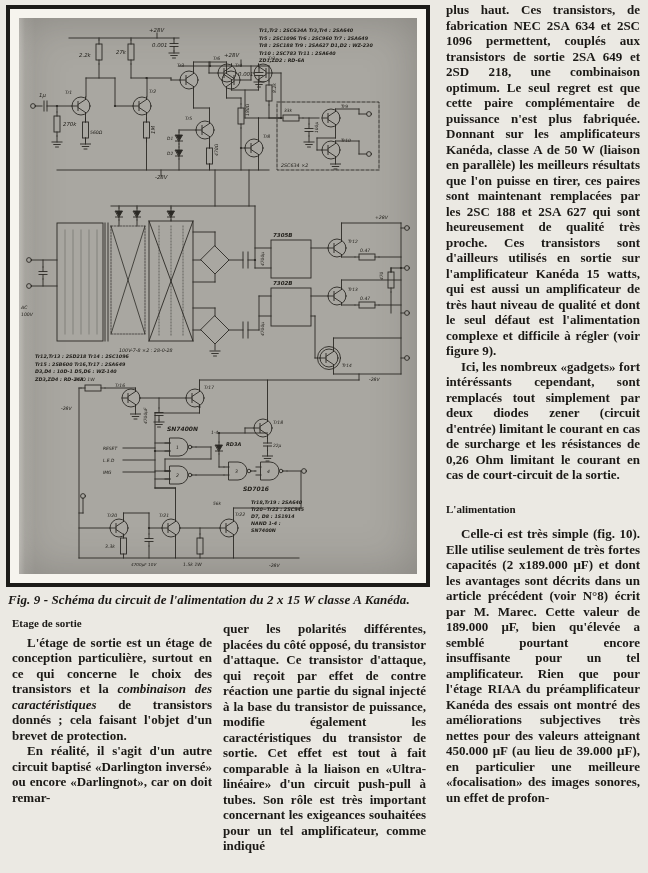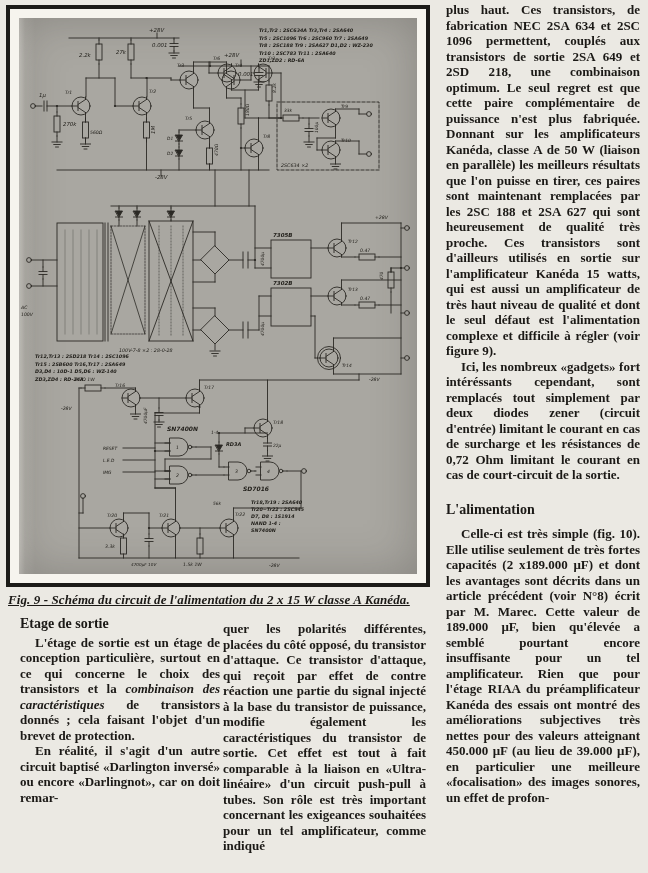--- a/index.html
+++ b/index.html
@@ -16,27 +16,27 @@
   }
   .photo{
     width:398px;height:556px;position:relative;
     background:linear-gradient(90deg,#d2d0ca 0,#b5b3ad 6px,#a9a7a1 16px,#a9a7a1 100%);
     box-shadow:inset 0 0 45px rgba(55,52,45,.28);
   }
   .photo svg{display:block;width:100%;height:100%;}
   #schematic-svg text{font-family:"DejaVu Sans",sans-serif;font-style:italic;}
   .caption{
     position:absolute;left:8px;top:592px;width:424px;margin:0;
-    font-size:13px;font-style:italic;font-weight:bold;letter-spacing:.1px;text-decoration:underline;
+    font-size:13px;font-style:italic;font-weight:bold;letter-spacing:.1px;
   }
   .col{position:absolute;text-align:justify;font-size:13px;line-height:15.5px;font-weight:bold;}
   .col p{margin:0;}
   .col p.indent{text-indent:15px;}
-  .col h3{margin:0;font-size:14px;font-weight:bold;}
-  .col1{left:20px;top:616px;width:200px;}
+  .col h3{margin:0;font-size:11px;font-weight:bold;}
+  .col1{left:12px;top:616px;width:200px;}
   .col1 h3{margin-bottom:3px;}
   .col2{left:223px;top:621px;width:203px;}
   .col3{left:446px;top:2px;width:194px;}
   .col3 h3{margin-top:19px;margin-bottom:9px;}
   em{font-style:italic;}
 </style>
 </head>
 <body>
 
 <figure class="fig">
@@ -293,16 +293,16 @@
   <p class="indent"><span>L'étage de sortie est un étage de conception particulière, surtout en ce qui concerne le choix des transistors et la </span><em>combinaison des caractéristiques</em><span> de transistors donnés ; cela faisant l'objet d'un brevet de protection.</span></p>
   <p class="indent">En réalité, il s'agit d'un autre circuit baptisé «Darlington inversé» ou encore «Darlingnot», car on doit remar-</p>
 </div>
 
 <div class="col col2">
   <p>quer les polarités différentes, placées du côté opposé, du transistor d'attaque. Ce transistor d'attaque, qui reçoit par effet de contre réaction une partie du signal injecté à la base du transistor de puissance, modifie également les caractéristiques du transistor de sortie. Cet effet est tout à fait comparable à la liaison en «Ultra-linéaire» d'un circuit push-pull à tubes. Son rôle est très important concernant les exigeances souhaitées pour un tel amplificateur, comme indiqué</p>
 </div>
 
 <div class="col col3">
   <p>plus haut. Ces transistors, de fabrication NEC 2SA 634 et 2SC 1096 permettent, couplés aux transistors de sortie 2SA 649 et 2SD 218, une combinaison optimum. Le seul regret est que cette paire complémentaire de puissance n'est plus fabriquée. Donnant sur les amplificateurs Kanéda, classe A de 50 W (liaison en parallèle) les meilleurs résultats que l'on puisse en tirer, ces paires sont maintenant remplacées par les 2SC 188 et 2SA 627 qui sont heureusement de qualité très proche. Ces transistors sont d'ailleurs utilisés en sortie sur l'amplificateur Kanéda 15 watts, qui est aussi un amplificateur de très haut niveau de qualité et dont le seul défaut est l'alimentation complexe et difficile à régler (voir figure 9).</p>
-  <p class="indent">Ici, les nombreux «gadgets» fort intéréssants cependant, sont remplacés tout simplement par deux diodes zener (circuit d'entrée) limitant le courant en cas de surcharge  et les résistances de 0,72 Ohm limitant le courant en cas de court-circuit de la sortie.</p>
+  <p class="indent">Ici, les nombreux «gadgets» fort intéréssants cependant, sont remplacés tout simplement par deux diodes zener (circuit d'entrée) limitant le courant en cas de surcharge  et les résistances de 0,26 Ohm limitant le courant en cas de court-circuit de la sortie.</p>
   <h3>L'alimentation</h3>
   <p class="indent">Celle-ci est très simple (fig. 10). Elle utilise seulement de très fortes capacités (2 x189.000 μF) et dont les avantages sont  décrits dans un article précédent (voir N°8) écrit par M. Marec. Cette valeur de 189.000 μF, bien qu'élevée a semblé pourtant encore insuffisante pour un tel amplificateur. Rien que pour l'étage RIAA du préamplificateur Kanéda des essais ont montré des améliorations subjectives très nettes pour des valeurs atteignant 450.000 μF (au lieu de 39.000 μF), en particulier une meilleure «focalisation» des images sonores, un effet de profon-</p>
 </div>
 
 </body></html>

